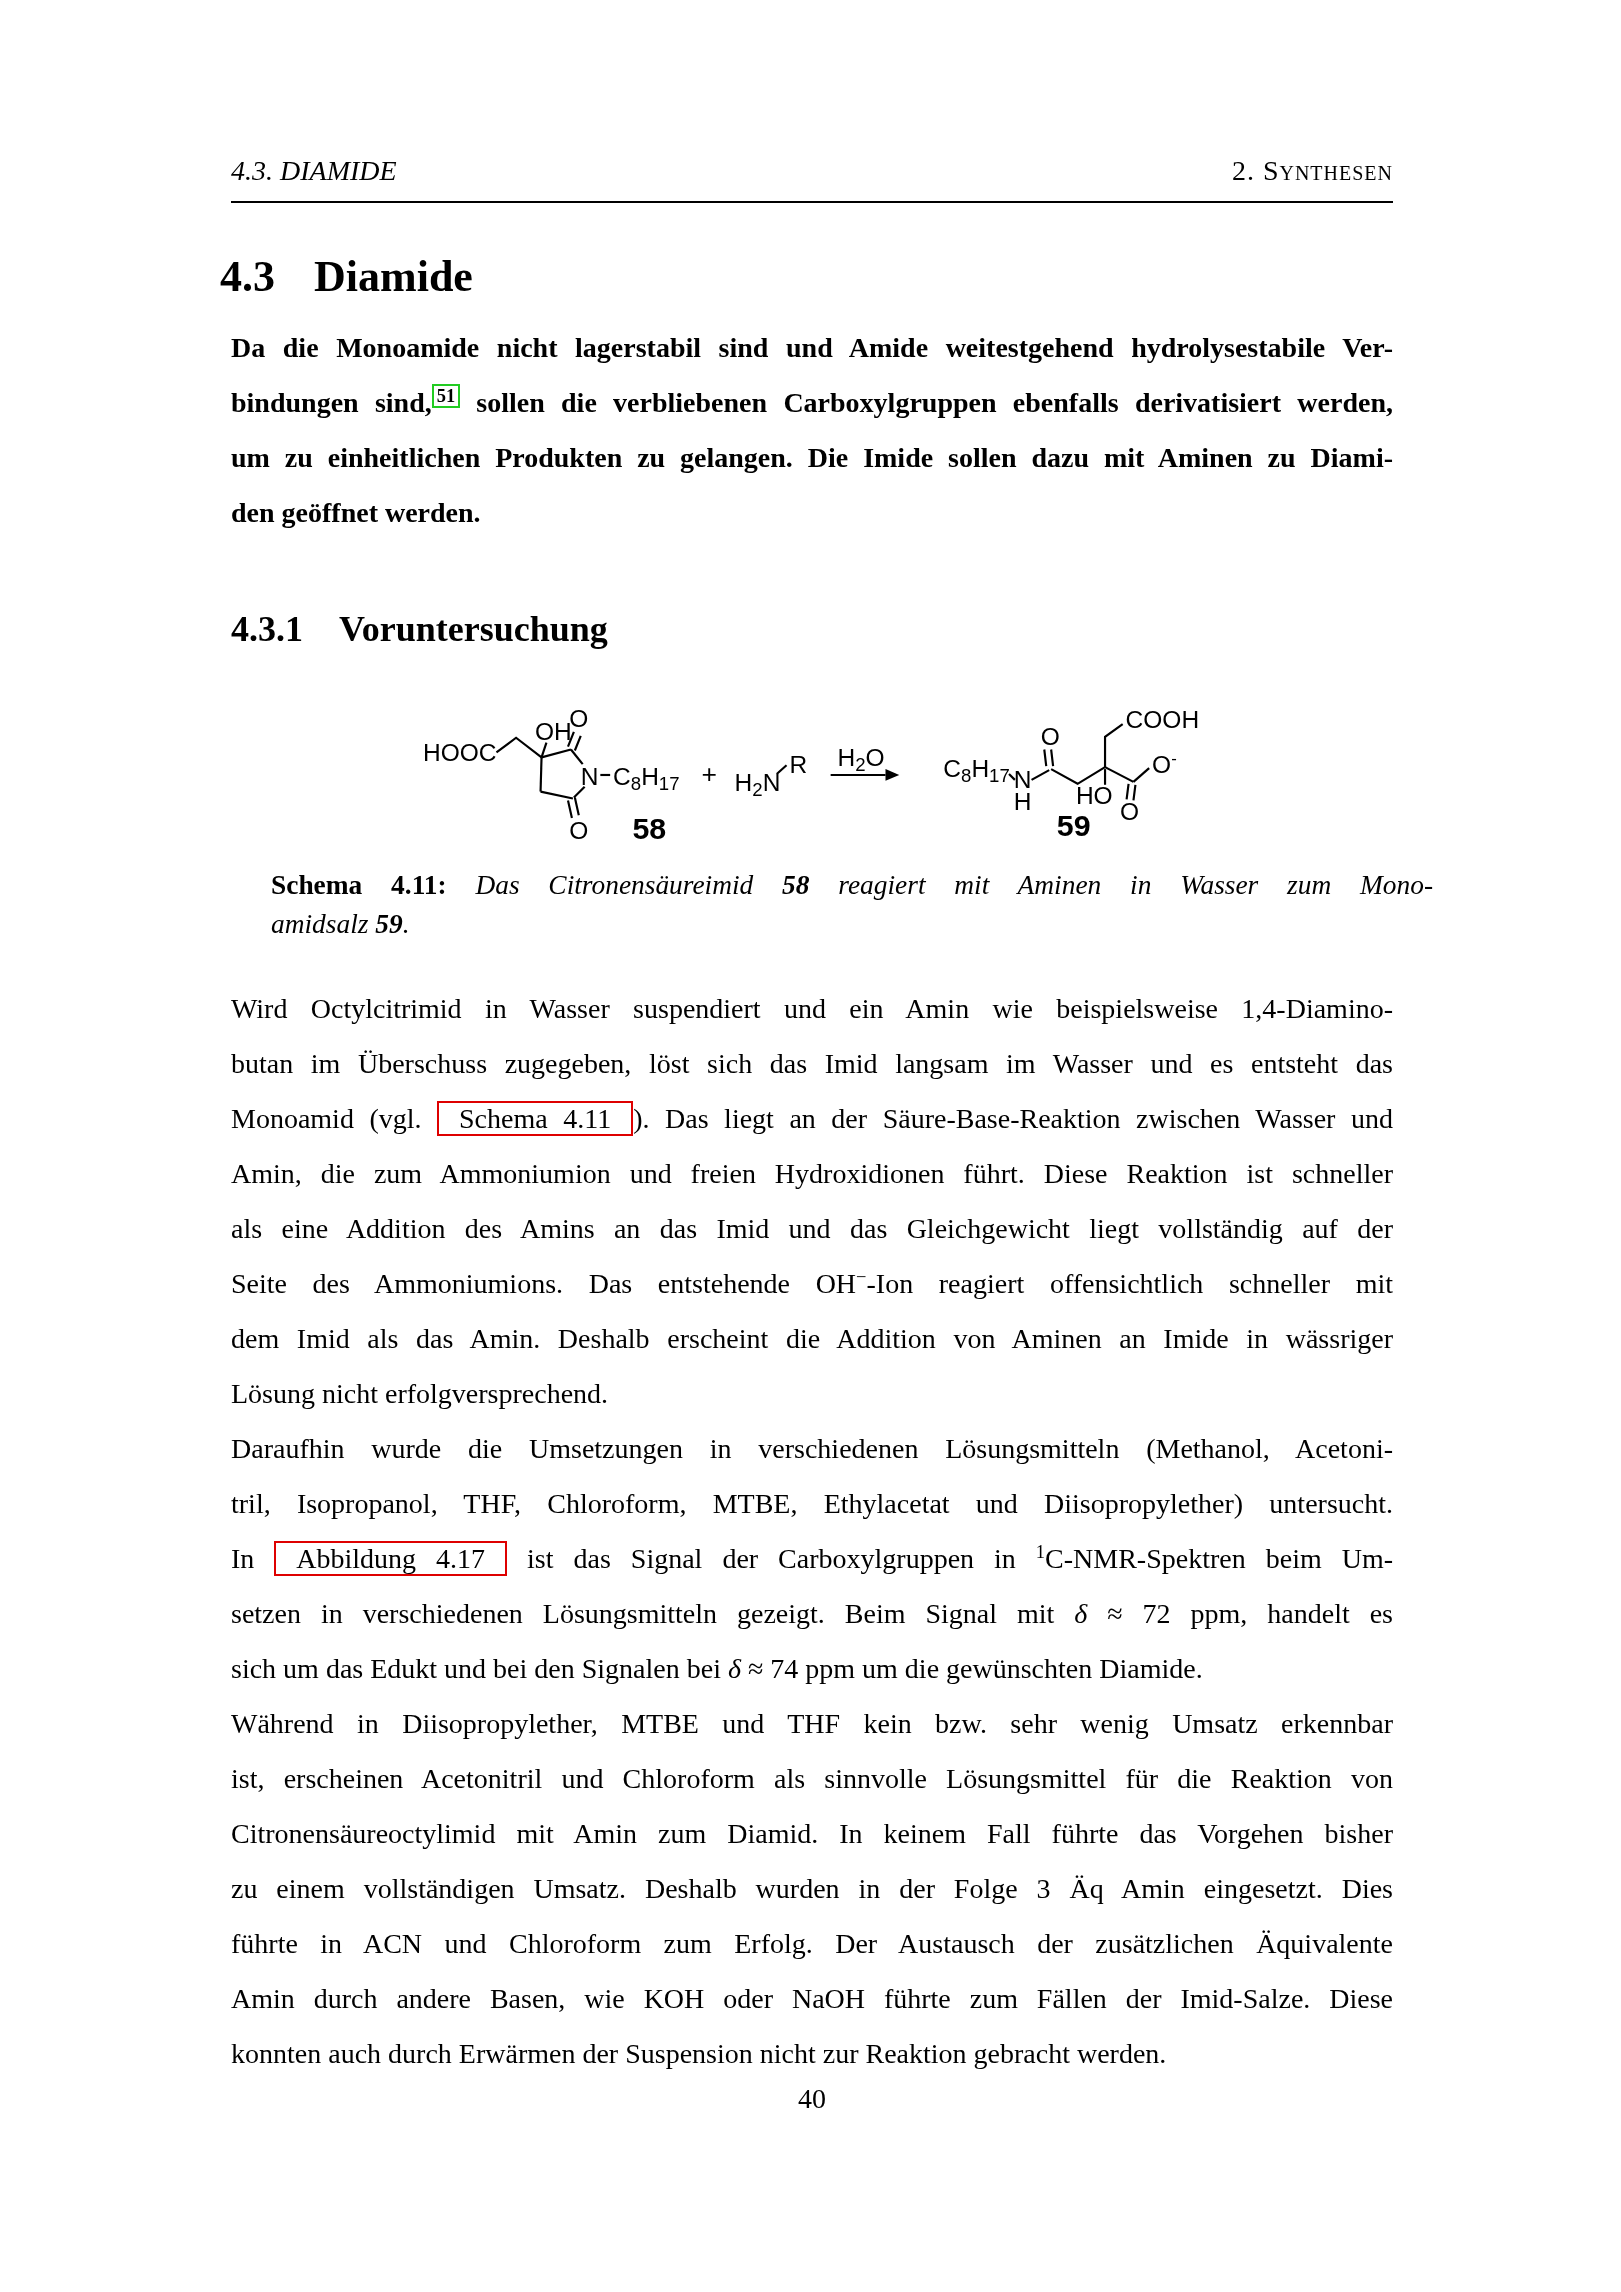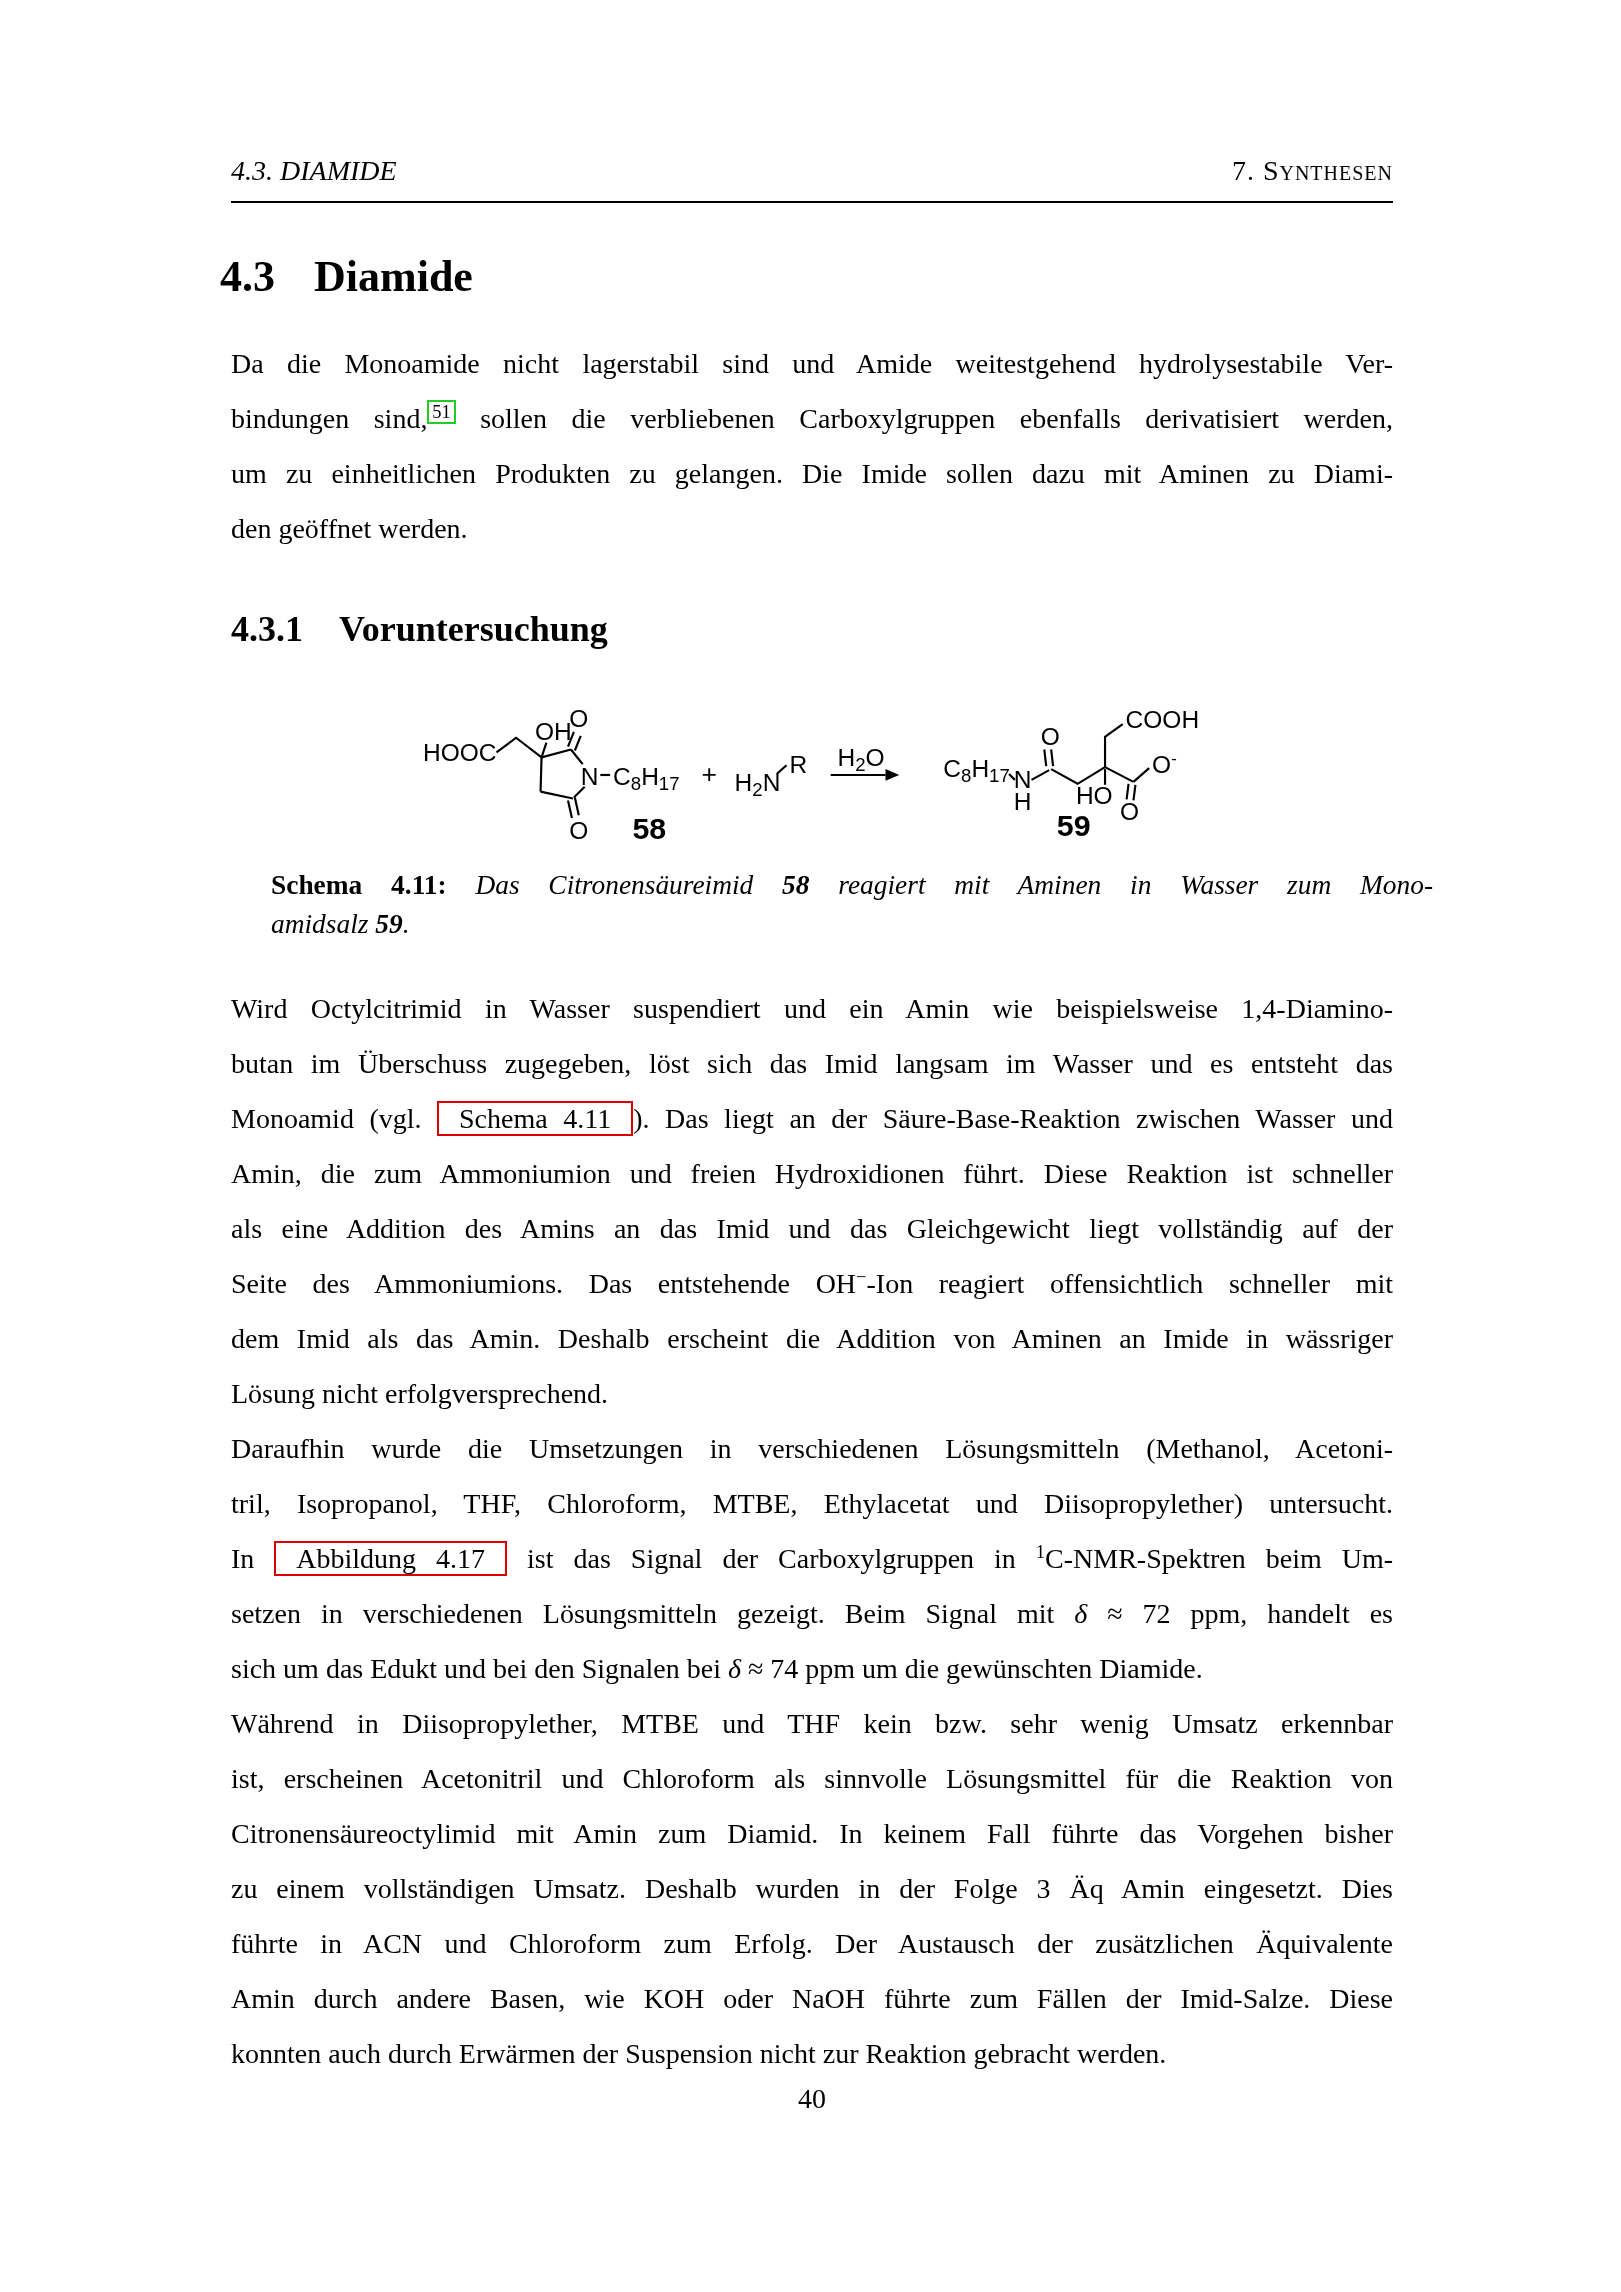--- a/index.html
+++ b/index.html
@@ -14,21 +14,21 @@
   
   .h1{left:220px;top:253px;width:1162px;font-size:44px;font-weight:bold;line-height:47px;}
   .h1 .ttl{margin-left:39px;}
 
   
   .h2{left:231px;top:610px;width:1162px;font-size:36px;font-weight:bold;line-height:39px;}
   .h2 .ttl{margin-left:36px;}
 
   
   .para{left:231px;width:1162px;font-size:28px;}
-  .para1{top:336px;}
+  .para1{top:320px;font-weight:bold;}
   .para2{top:981px;}
   .line{line-height:55px;text-align:justify;text-align-last:justify;white-space:normal;}
   .line.last{text-align-last:left;}
 
   sup.s{font-size:0.66em;vertical-align:super;line-height:0;}
   .cite{font-size:0.66em;vertical-align:super;line-height:0;border:2px solid #22cc22;padding:0 2.9px;}
   .linkbox{border:2.9px solid #de0000;padding:0 20px;}
   .gd{font-style:italic;}
 
   
@@ -45,21 +45,21 @@
   .bi{font-style:italic;font-weight:bold;}
 
   
   .pagenum{left:231px;top:2084px;width:1162px;text-align:center;font-size:28px;line-height:29px;}
 </style>
 </head>
 <body>
 
 <div class="abs runhead">
   <span class="rh-left">4.3. DIAMIDE</span>
-  <span class="rh-right">7. Synthesen</span>
+  <span class="rh-right">2. Synthesen</span>
 </div>
 
 <div class="abs h1">
   <span>4.3</span><span class="ttl">Diamide</span>
 </div>
 
 <div class="abs para para1">
   <div class="line"><span>Da die Monoamide nicht lagerstabil sind und Amide weitestgehend hydrolysestabile Ver-</span></div>
   <div class="line"><span>bindungen sind,</span><sup class="cite">51</sup><span> sollen die verbliebenen Carboxylgruppen ebenfalls derivatisiert werden,</span></div>
   <div class="line"><span>um zu einheitlichen Produkten zu gelangen. Die Imide sollen dazu mit Aminen zu Diami-</span></div>

